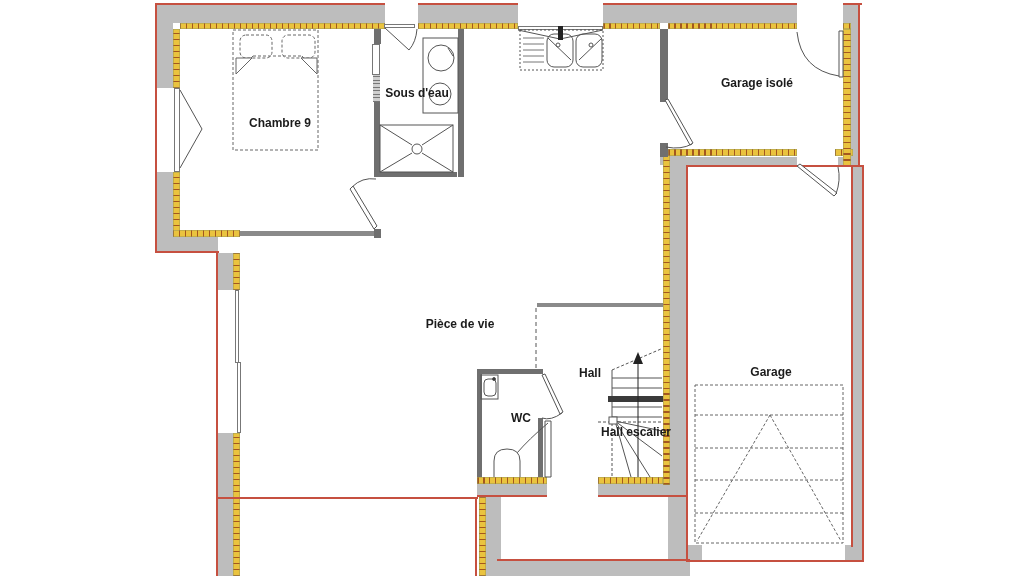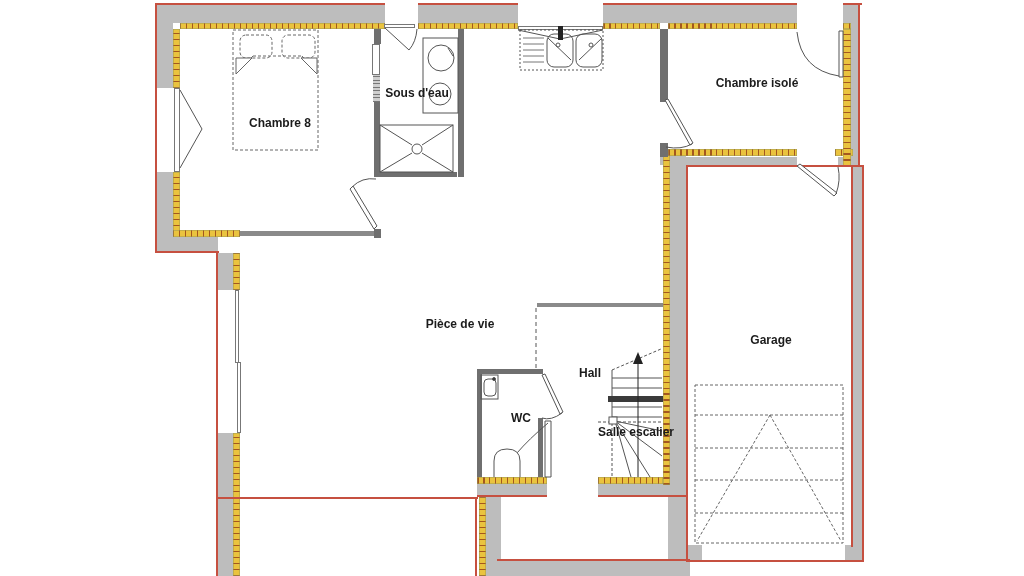--- a/index.html
+++ b/index.html
@@ -196,22 +196,22 @@
       <rect x="695" y="385" width="148" height="158"></rect>
       <line x1="695" y1="415" x2="843" y2="415"></line>
       <line x1="695" y1="448" x2="843" y2="448"></line>
       <line x1="695" y1="480" x2="843" y2="480"></line>
       <line x1="695" y1="513" x2="843" y2="513"></line>
       <line x1="770" y1="415" x2="697" y2="541"></line>
       <line x1="770" y1="415" x2="841" y2="541"></line>
     </g>
   </svg>
 
-  <div class="lbl" style="left:280px;top:123px">Chambre 8</div>
+  <div class="lbl" style="left:280px;top:123px">Chambre 9</div>
   <div class="lbl" style="left:417px;top:93px">Sous d'eau</div>
-  <div class="lbl" style="left:757px;top:83px">Chambre isolé</div>
+  <div class="lbl" style="left:757px;top:83px">Garage isolé</div>
   <div class="lbl" style="left:460px;top:324px">Pièce de vie</div>
   <div class="lbl" style="left:590px;top:373px">Hall</div>
   <div class="lbl" style="left:521px;top:418px">WC</div>
-  <div class="lbl" style="left:636px;top:432px">Salle escalier</div>
-  <div class="lbl" style="left:771px;top:340px">Garage</div>
+  <div class="lbl" style="left:636px;top:432px">Hall escalier</div>
+  <div class="lbl" style="left:771px;top:372px">Garage</div>
 
 </div>
 
 </body></html>

